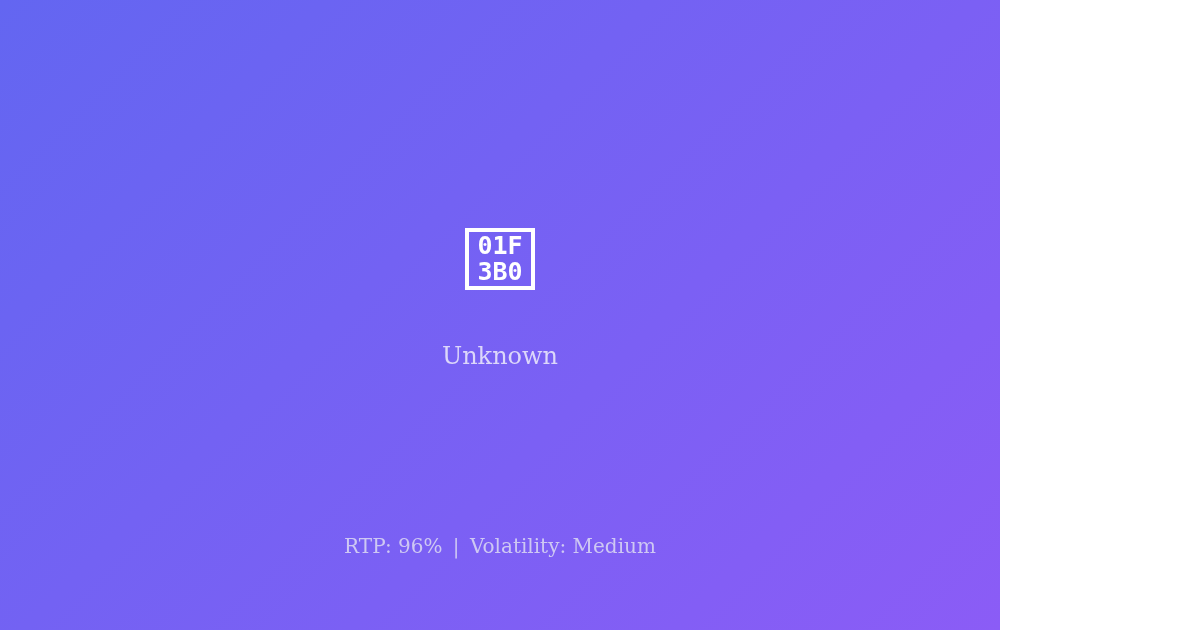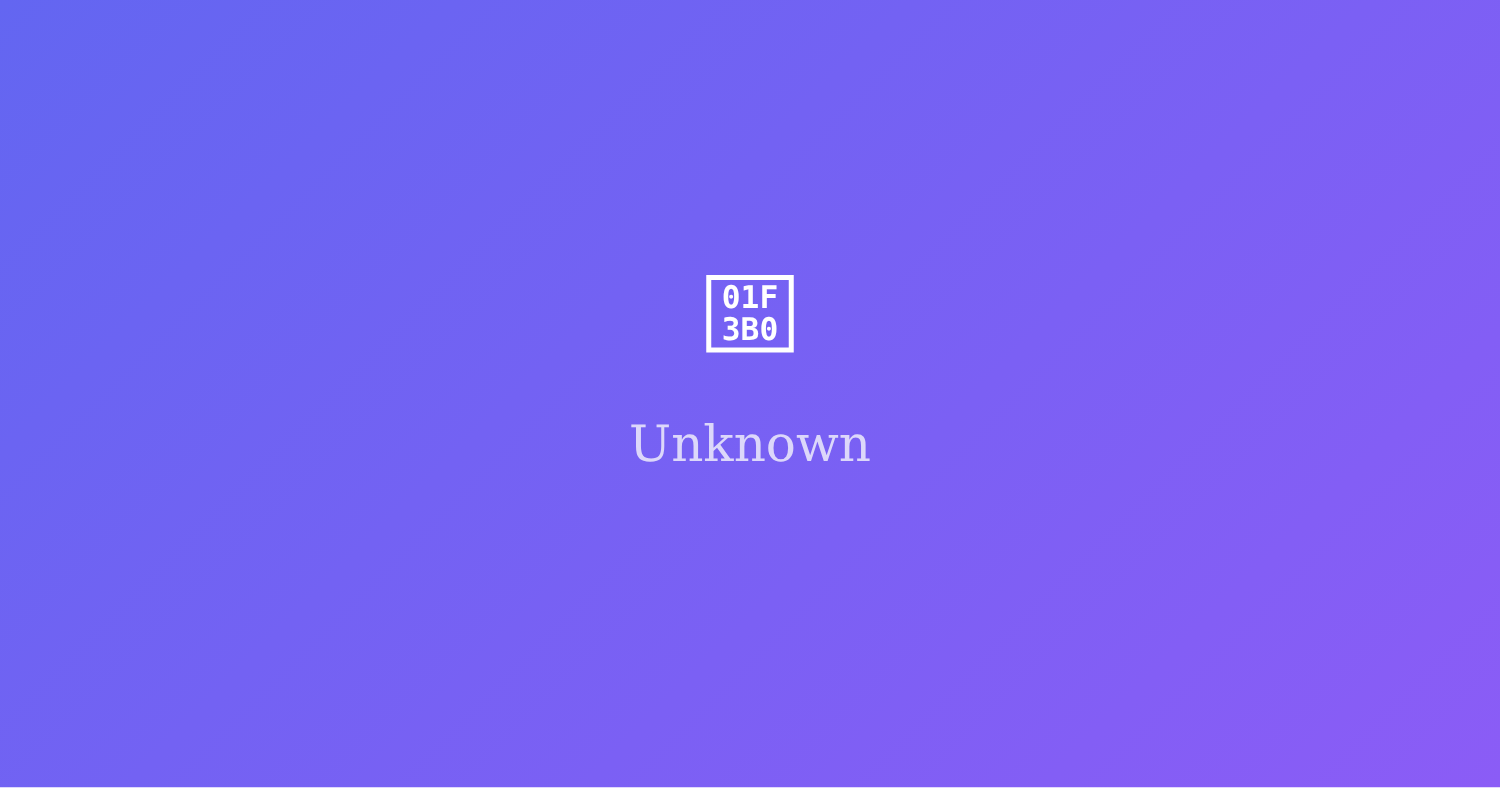--- a/index.html
+++ b/index.html
@@ -10,21 +10,21 @@
     width: 1200px;
     height: 630px;
     overflow: hidden;
     font-family: "DejaVu Serif", "Liberation Serif", serif;
   }
 
   
   .og-card {
     position: relative;
     box-sizing: border-box;
-    width: 1200px;
+    width: 1000px;
     height: 630px;
     background: linear-gradient(135deg, #6366f1 0%, #8b5cf6 100%);
     display: flex;
     flex-direction: column;
     align-items: flex-start;
     justify-content: center;
     overflow: hidden;
   }
 
   
@@ -78,21 +78,21 @@
     color: #ffffff;
     white-space: nowrap;
     margin: 0;
     letter-spacing: 0.4px;
   }
 
   .provider {
     margin-top: 52px;
     font-family: "DejaVu Serif", "Liberation Serif", serif;
     font-weight: 400;
-    font-size: 40px;
+    font-size: 24px;
     line-height: 1;
     color: #dcd7fa;
     text-align: center;
   }
 
   
   .meta {
     position: absolute;
     left: 0;
     right: 0;
@@ -124,14 +124,19 @@
         <span>3B0</span>
       </div>
 
 
     </div>
 
     <div class="provider">Unknown</div>
 
   </div>
 
+  <div class="meta">
+    <span>RTP: 96%</span>
+    <span class="sep">|</span>
+    <span>Volatility: Medium</span>
+  </div>
 
 </div>
 
 </body></html>

